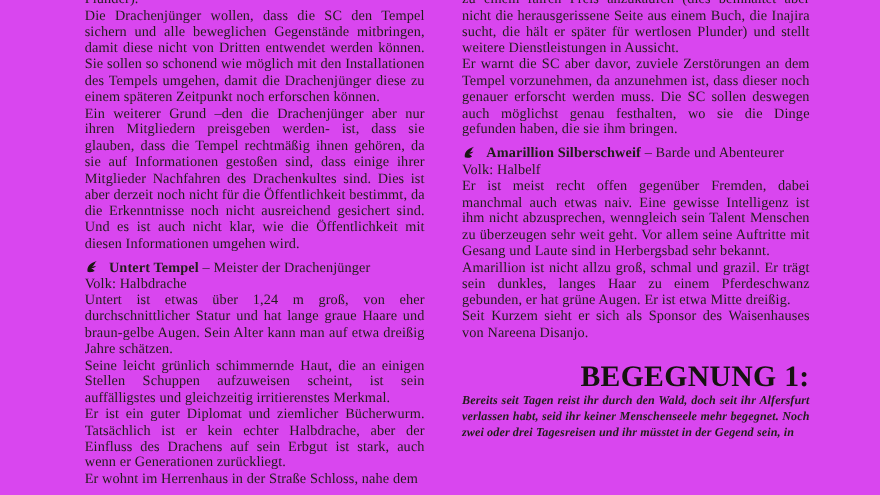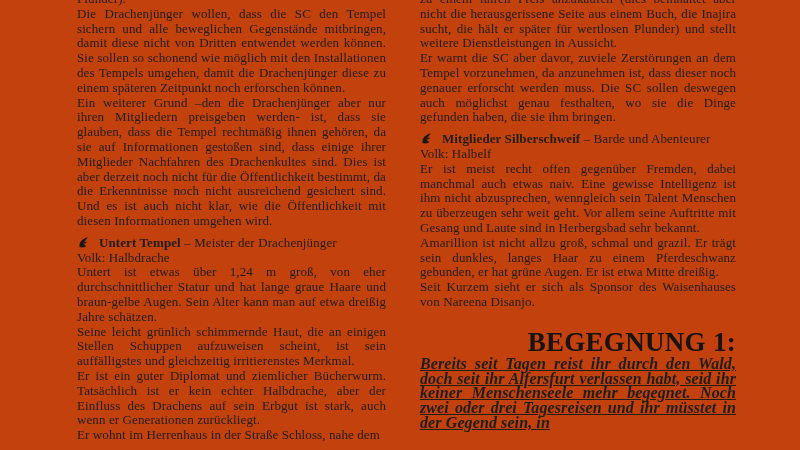--- a/index.html
+++ b/index.html
@@ -1,20 +1,20 @@
 <!DOCTYPE html>
 <html lang="de"><head>
 <meta charset="utf-8">
 <style>
   html, body { margin: 0; padding: 0; background: #e8e8e8; }
   .page {
     position: relative;
     width: 800px;
     height: 450px;
-    background: #c2410c;
+    background: #d946ef;
     overflow: hidden;
     font-family: "Liberation Serif", "DejaVu Serif", serif;
     color: #211e1a;
   }
   .col {
     position: absolute;
     top: -8px;
     text-align: justify;
     font-size: 13px;
     line-height: 14.8px;
@@ -46,23 +46,22 @@
     font-weight: bold;
     font-size: 27px;
     line-height: 30px;
     letter-spacing: 0.3px;
     color: #161310;
   }
   .read-aloud {
     margin-top: 2px;
     font-style: italic;
     font-weight: bold;
-    font-size: 16px;
+    font-size: 11px;
     line-height: 14.8px;
-    text-decoration: underline;
   }
 </style>
 </head>
 <body>
 
 <div class="page">
 
   <div class="col col-left">
     <p>Plunder).</p>
     <p>Die Drachenjünger wollen, dass die SC den Tempel sichern und alle beweglichen Gegenstände mitbringen, damit diese nicht von Dritten entwendet werden können. Sie sollen so schonend wie möglich mit den Installationen des Tempels umgehen, damit die Drachenjünger diese zu einem späteren Zeitpunkt noch erforschen können.</p>
@@ -81,21 +80,21 @@
     <p>Er wohnt im Herrenhaus in der Straße Schloss, nahe dem</p>
   </div>
 
   <div class="col col-right">
     <p>zu einem fairen Preis anzukaufen (dies beinhaltet aber nicht die herausgerissene Seite aus einem Buch, die Inajira sucht, die hält er später für wertlosen Plunder) und stellt weitere Dienstleistungen in Aussicht.</p>
     <p>Er warnt die SC aber davor, zuviele Zerstörungen an dem Tempel vorzunehmen, da anzunehmen ist, dass dieser noch genauer erforscht werden muss. Die SC sollen deswegen auch möglichst genau festhalten, wo sie die Dinge gefunden haben, die sie ihm bringen.</p>
 
     <div class="npc-header">
       <span class="npc-icon"><svg viewBox="0 0 20 20" width="13" height="13">
             <path d="M4 17 C3 11 6 5 17 2 C13 5 14 8 10 10 C13 10 14 9 16 9 C13 12 11 12 9 12 C11 13 13 14 14 16 C10 18 6 18 4 17 Z" fill="currentColor"></path>
-          </svg></span><span class="npc-name">Mitglieder Silberschweif</span>
+          </svg></span><span class="npc-name">Amarillion Silberschweif</span>
       <span class="npc-role">– Barde und Abenteurer</span>
     </div>
     <p>Volk: Halbelf</p>
     <p>Er ist meist recht offen gegenüber Fremden, dabei manchmal auch etwas naiv. Eine gewisse Intelligenz ist ihm nicht abzusprechen, wenngleich sein Talent Menschen zu überzeugen sehr weit geht. Vor allem seine Auftritte mit Gesang und Laute sind in Herbergsbad sehr bekannt.</p>
     <p>Amarillion ist nicht allzu groß, schmal und grazil. Er trägt sein dunkles, langes Haar zu einem Pferdeschwanz gebunden, er hat grüne Augen. Er ist etwa Mitte dreißig.</p>
     <p>Seit Kurzem sieht er sich als Sponsor des Waisenhauses von Nareena Disanjo.</p>
 
     <div class="encounter-heading">
       <div>BEGEGNUNG 1:</div>
     </div>

